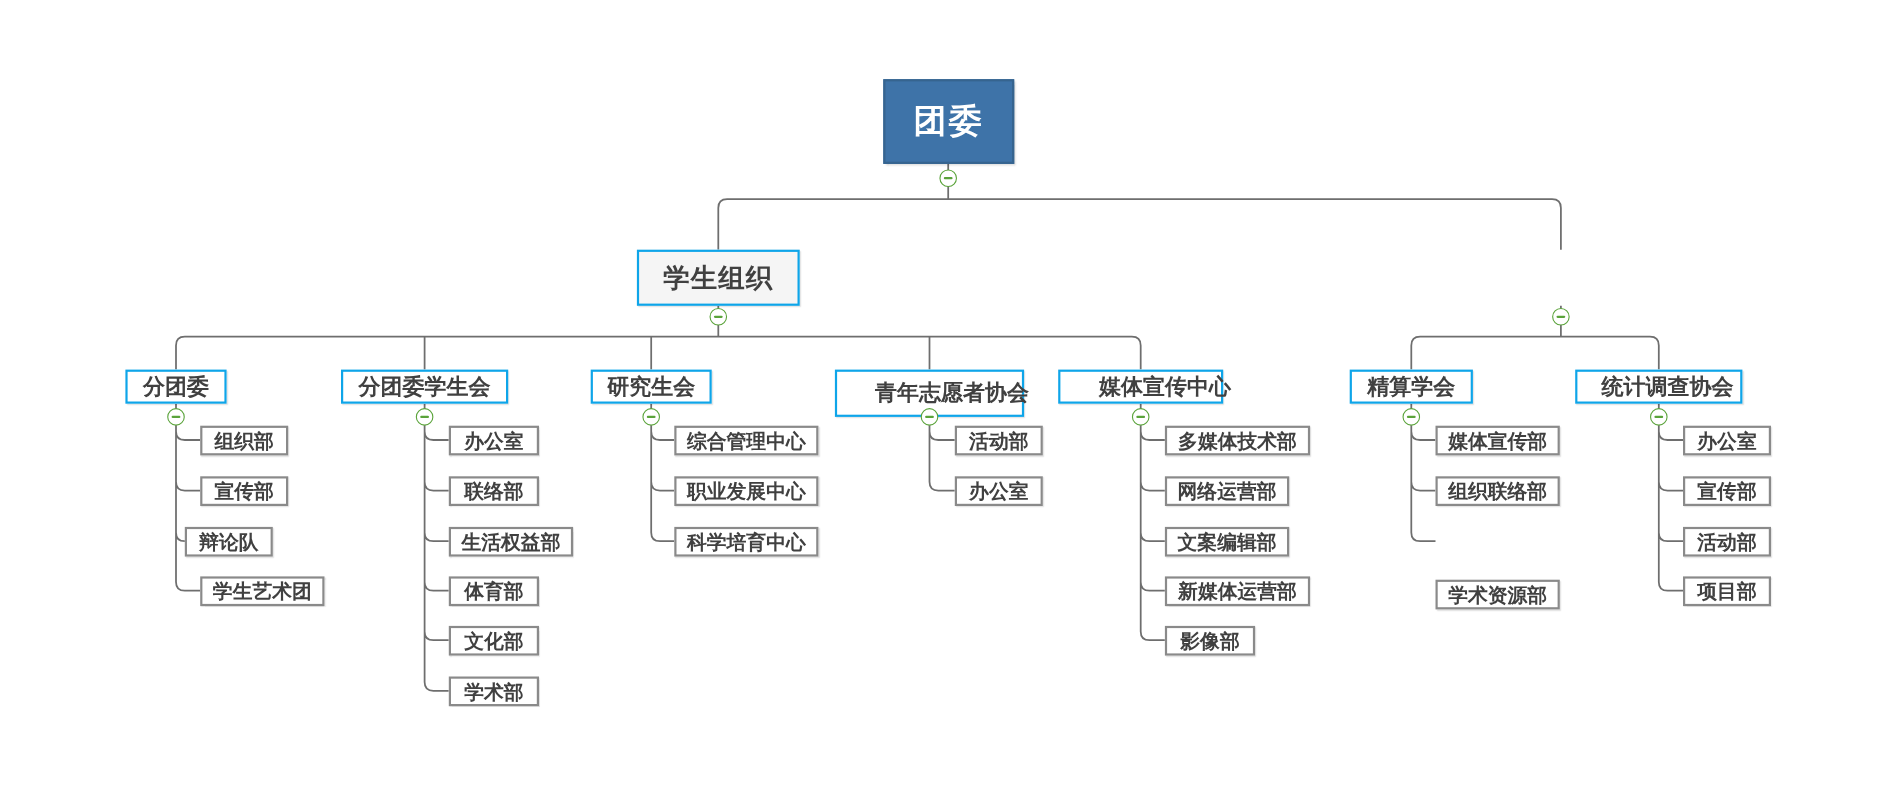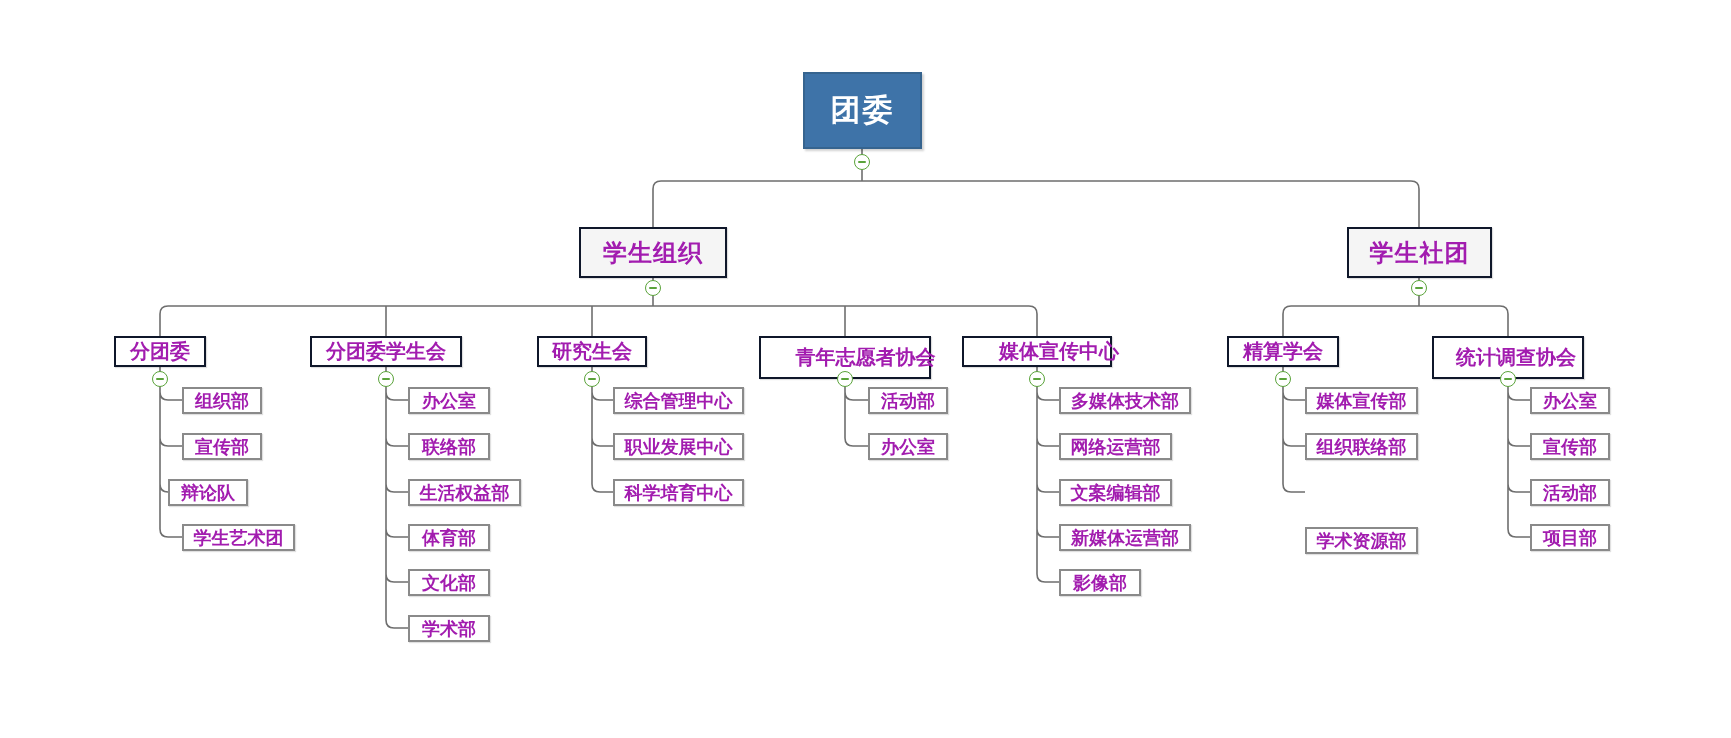--- a/index.html
+++ b/index.html
@@ -9,22 +9,22 @@
     background:#ffffff;
     font-family:"Liberation Sans","DejaVu Sans",sans-serif;
     overflow:hidden;
   }
   svg.wires{position:absolute;left:0;top:0;width:1731px;height:738px;}
   .node{
     position:absolute;
     display:flex;align-items:center;justify-content:center;
     box-sizing:border-box;
     background:#ffffff;
-    border:2px solid #0f172a;
-    color:#a21caf;
+    border:2px solid #0ea5e9;
+    color:#404040;
     font-weight:bold;
     white-space:nowrap;
     box-shadow:1px 1px 1px rgba(0,0,0,0.12);
     cursor:default;
   }
   .node.root{
     background:#3e73a8;
     border:2px solid #36648f;
     color:#ffffff;
     font-size:30px;
@@ -77,30 +77,29 @@
     <path d="M592 367 V484 Q592 492 600 492 H613 M592 392 Q592 400 600 400 H613 M592 438 Q592 446 600 446 H613"></path>
     <path d="M845 367 V438 Q845 446 853 446 H868 M845 392 Q845 400 853 400 H868"></path>
     <path d="M1037 367 V574 Q1037 582 1045 582 H1059 M1037 392 Q1037 400 1045 400 H1059 M1037 438 Q1037 446 1045 446 H1059 M1037 484 Q1037 492 1045 492 H1059 M1037 529 Q1037 537 1045 537 H1059"></path>
     <path d="M1283 367 V484 Q1283 492 1291 492 H1305 M1283 392 Q1283 400 1291 400 H1305 M1283 438 Q1283 446 1291 446 H1305"></path>
     <path d="M1508 367 V529 Q1508 537 1516 537 H1530 M1508 392 Q1508 400 1516 400 H1530 M1508 438 Q1508 446 1516 446 H1530 M1508 484 Q1508 492 1516 492 H1530"></path>
   </svg>
 
   <div class="node root" style="left:803px;top:72px;width:119px;height:77px;">团委</div>
 
   <div class="node l2" style="left:579px;top:227px;width:148px;height:51px;">学生组织</div>
-  <div class="node l2" style="left:1347px;top:227px;width:145px;height:51px;">学生社团</div>
 
   <div class="node l3" style="left:114px;top:336px;width:92px;height:31px;">分团委</div>
   <div class="node l3" style="left:310px;top:336px;width:152px;height:31px;">分团委学生会</div>
   <div class="node l3" style="left:537px;top:336px;width:110px;height:31px;">研究生会</div>
   <div class="node l3" style="left:759px;top:336px;width:172px;height:43px;padding-left:41px;">青年志愿者协会</div>
   <div class="node l3" style="left:962px;top:336px;width:150px;height:31px;padding-left:44px;">媒体宣传中心</div>
 
   <div class="node l3" style="left:1227px;top:336px;width:112px;height:31px;">精算学会</div>
-  <div class="node l3" style="left:1432px;top:336px;width:152px;height:43px;padding-left:16px;">统计调查协会</div>
+  <div class="node l3" style="left:1432px;top:336px;width:152px;height:31px;padding-left:16px;">统计调查协会</div>
 
   <div class="node l4" style="left:182px;top:387px;width:80px;height:27px;">组织部</div>
   <div class="node l4" style="left:182px;top:433px;width:80px;height:27px;">宣传部</div>
   <div class="node l4" style="left:168px;top:479px;width:80px;height:27px;">辩论队</div>
   <div class="node l4" style="left:182px;top:524px;width:113px;height:27px;">学生艺术团</div>
 
   <div class="node l4" style="left:408px;top:387px;width:82px;height:27px;">办公室</div>
   <div class="node l4" style="left:408px;top:433px;width:82px;height:27px;">联络部</div>
   <div class="node l4" style="left:408px;top:479px;width:113px;height:27px;">生活权益部</div>
   <div class="node l4" style="left:408px;top:524px;width:82px;height:27px;">体育部</div>

